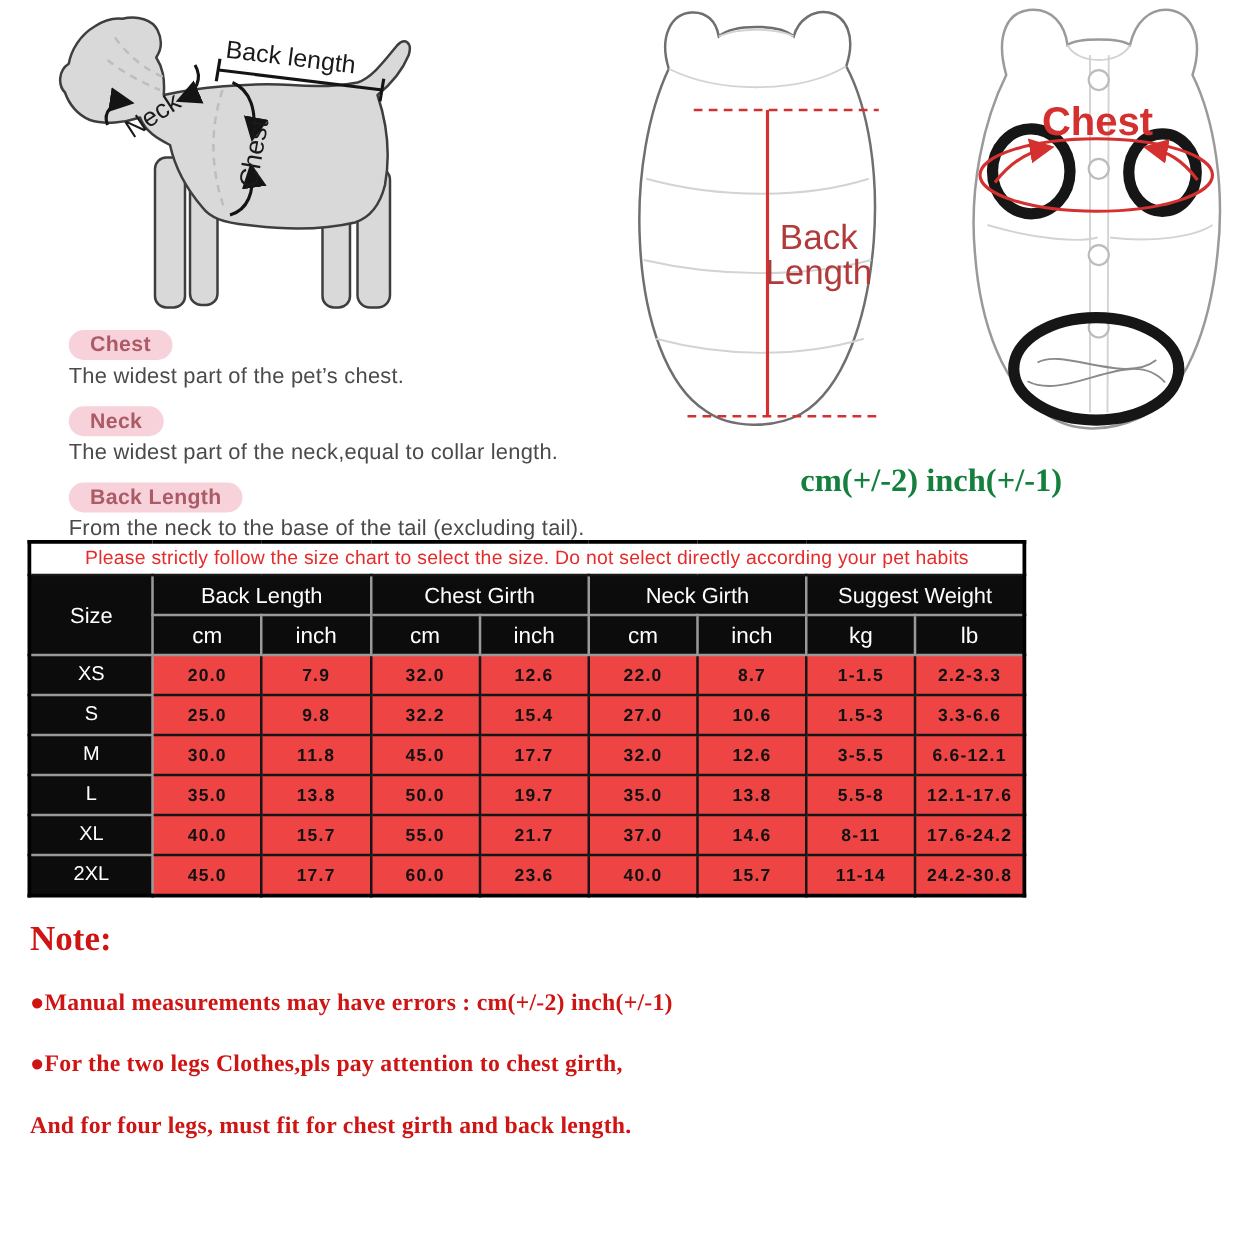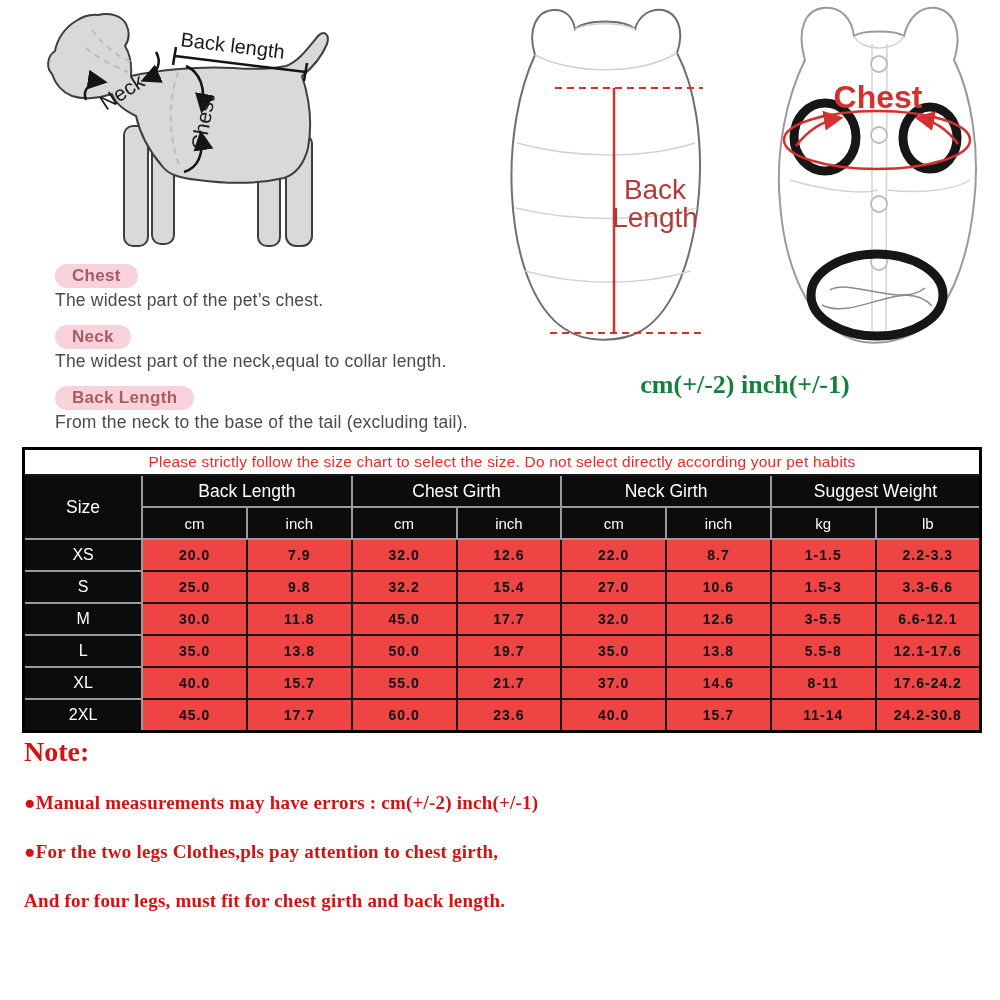--- a/index.html
+++ b/index.html
@@ -17,31 +17,31 @@
   }
   
   .defs{position:absolute;left:55px;top:264px;width:430px;}
   .def{margin-bottom:14px;}
   .pill{
     display:inline-block;background:#f8d2da;color:#ab5b66;font-weight:bold;
     font-size:17px;padding:2px 17px;border-radius:13px;letter-spacing:.3px;
   }
   .def-desc{font-size:17.5px;color:#4a4a4a;margin-top:2px;letter-spacing:.2px;}
   
-  .table-wrap{position:absolute;left:22px;top:447px;width:960px;}
+  .table-wrap{position:absolute;left:22px;top:432px;width:799px;}
   table.size-table{
     width:100%;border-collapse:collapse;border:3px solid #000;table-layout:fixed;
   }
   .size-table td,.size-table th{border:2px solid #161616;text-align:center;font-weight:normal;}
   .size-table .notice{
     color:#e62b2b;font-size:15.5px;height:22px;background:#fff;letter-spacing:.2px;
   }
   .size-table .dark{background:#0c0c0c;color:#fff;border-color:#9a9a9a;}
   .size-table .group-h{font-size:17.5px;height:28px;}
-  .size-table .unit-h{font-size:15px;height:28px;}
+  .size-table .unit-h{font-size:18px;height:28px;}
   .size-table .corner{font-size:17.5px;}
   .size-table .size-cell{font-size:16px;}
   .size-table .val{font-size:14px;height:28px;letter-spacing:1px;color:#111;background:#ef4444;font-weight:bold;}
   
   .notes{position:absolute;left:24px;top:736px;width:960px;
     font-family:Liberation Serif, serif;font-weight:bold;color:#cf1414;}
   .notes-title{font-size:28px;}
   .note-item{font-size:19px;line-height:28px;margin-top:21px;letter-spacing:.2px;}
 </style>
 </head>

